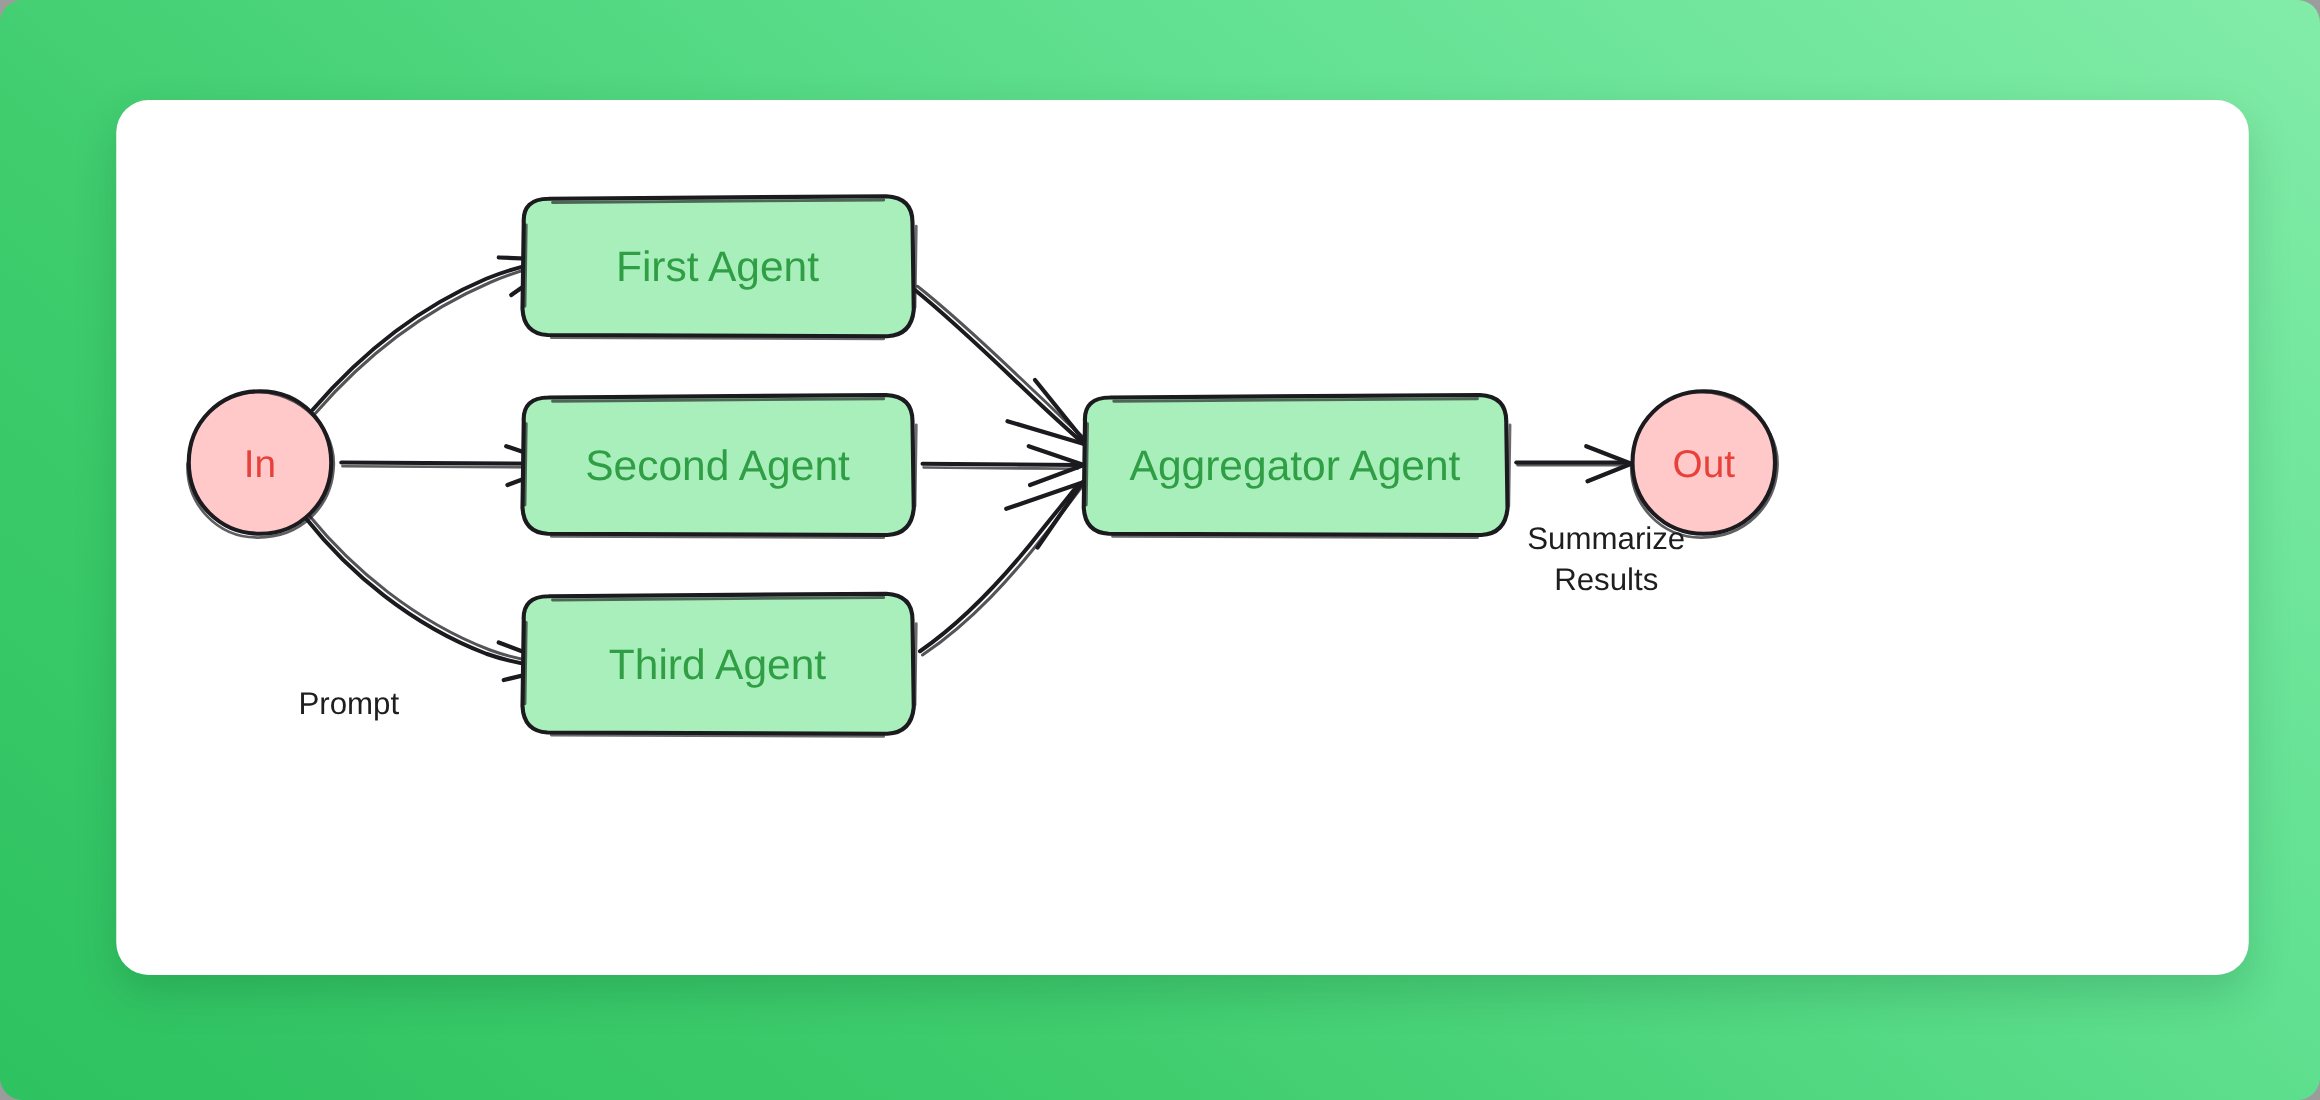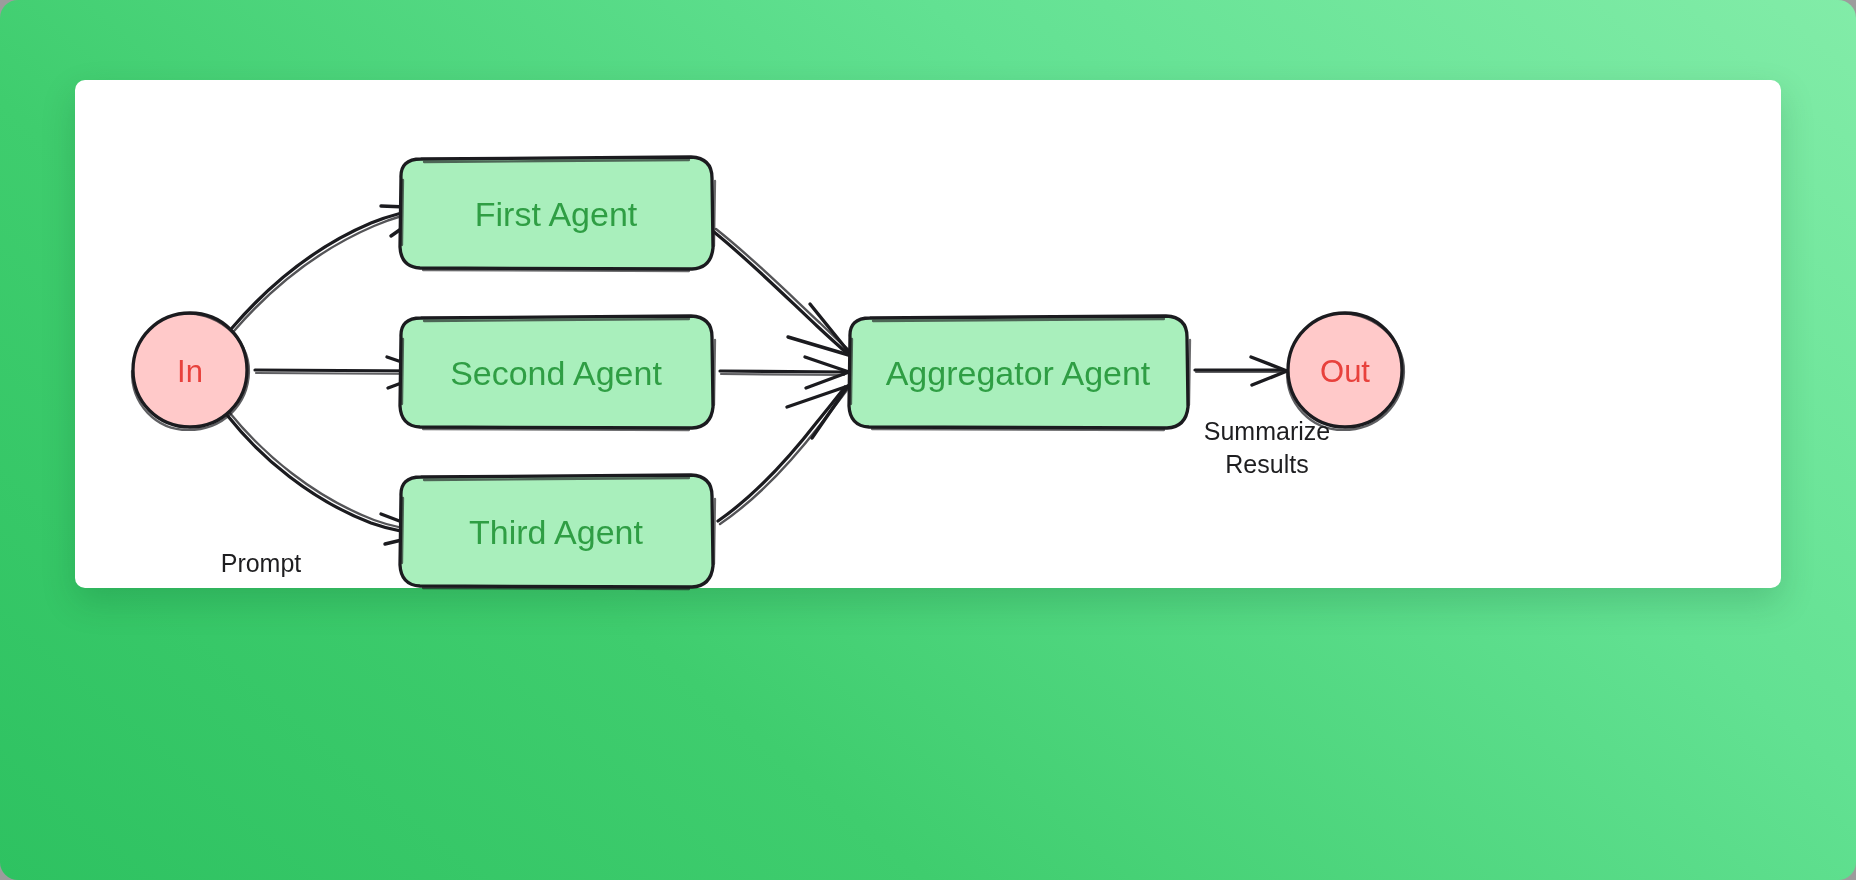--- a/index.html
+++ b/index.html
@@ -22,26 +22,26 @@
     width: 1856px;
     height: 880px;
     border-radius: 18px;
     background: linear-gradient(40deg, #2ec261 0%, #3fcd6e 32%, #62e192 68%, #82eca8 100%);
     overflow: hidden;
   }
 
   
   .card {
     position: absolute;
-    left: 75px;
+    left: 93px;
     top: 80px;
     width: 1706px;
-    height: 508px;
+    height: 700px;
     background: #ffffff;
-    border-radius: 10px;
+    border-radius: 26px;
     box-shadow: 0 14px 34px rgba(0, 60, 25, 0.18);
   }
 
   
   .diagram {
     position: absolute;
     left: 0; top: 0;
     width: 1706px;
     height: 716px;
   }

